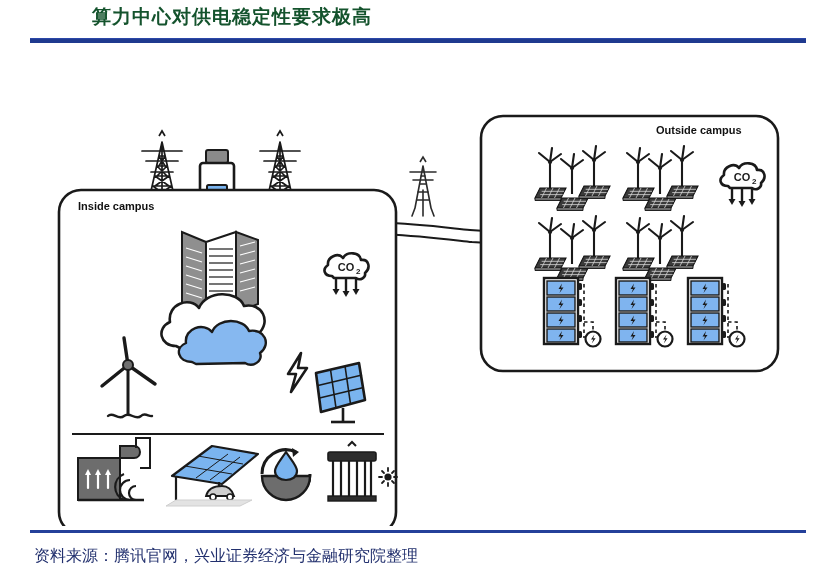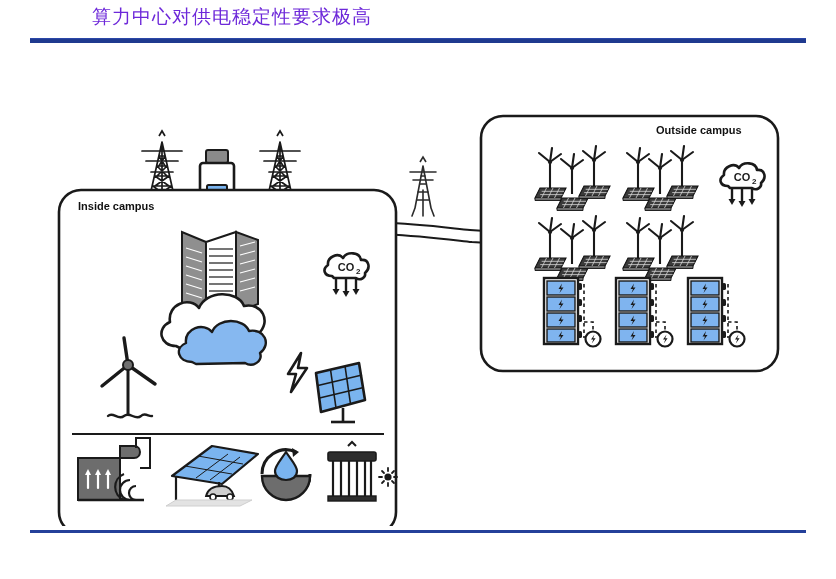--- a/index.html
+++ b/index.html
@@ -6,21 +6,21 @@
   body{
     width:836px;height:579px;background:#ffffff;
     font-family:"Liberation Sans", sans-serif;
     overflow:hidden;position:relative;
   }
   .slide{position:absolute;inset:0;}
 
   
   .title{
     position:absolute;left:92px;top:4px;
-    font-size:19px;font-weight:normal;color:#6d28d9;
+    font-size:19px;font-weight:bold;color:#14532d;
     letter-spacing:1px;white-space:nowrap;
   }
   .title-rule{
     position:absolute;left:30px;top:38px;width:776px;height:4px;
     background:#1f3a8f;border-top:1px solid #2b47a8;
   }
 
   
   .footer-rule{
     position:absolute;left:30px;top:530px;width:776px;height:3px;
@@ -358,14 +358,15 @@
           <use href="#batt-rack"></use>
         </g>
         <g transform="translate(688,222)">
           <use href="#batt-rack"></use>
         </g>
       </g>
     </svg>
   </div>
 
   <div class="footer-rule"></div>
+  <div class="source">资料来源：腾讯官网，兴业证券经济与金融研究院整理</div>
 
 </div>
 
 </body></html>

